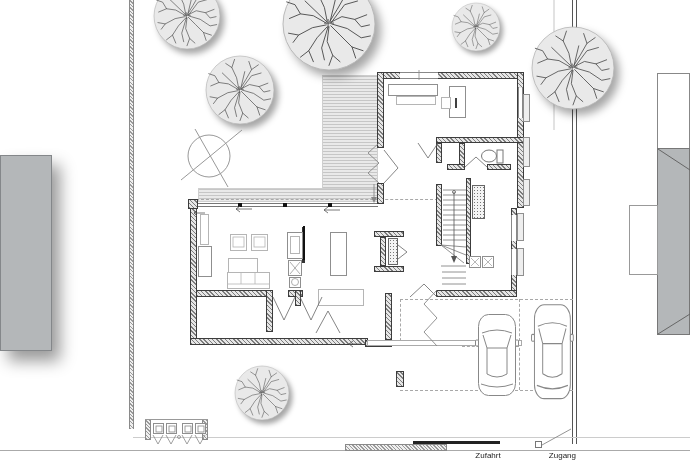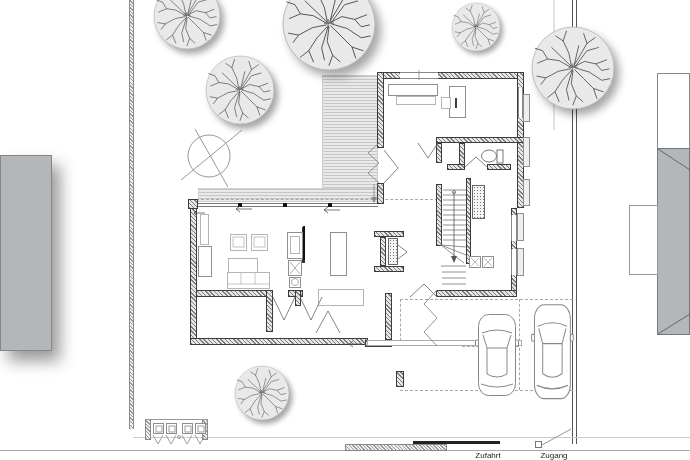--- a/index.html
+++ b/index.html
@@ -131,21 +131,21 @@
 
   <div class="hatchstrip" style="left:145px;top:419px;width:6px;height:21px;"></div>
   <div class="hatchstrip" style="left:202px;top:419px;width:6px;height:21px;"></div>
   <div class="a" style="left:145px;top:419px;width:63px;height:1px;background:#999;"></div>
   <div class="furn" style="left:153px;top:423px;width:11px;height:11px;"></div>
   <div class="furn" style="left:166px;top:423px;width:11px;height:11px;"></div>
   <div class="furn" style="left:182px;top:423px;width:11px;height:11px;"></div>
   <div class="furn" style="left:195px;top:423px;width:11px;height:11px;"></div>
 
   <div class="lbl" style="left:465px;top:451px;width:46px;">Zufahrt</div>
-  <div class="lbl" style="left:532px;top:451px;width:44px;">Zugang</div>
+  <div class="lbl" style="left:532px;top:451px;width:44px;text-align:right;">Zugang</div>
 
   <svg class="overlay" width="690" height="460" viewBox="0 0 690 460">
     <defs>
       <g id="tree">
         <circle r="50" fill="#e9e9e9" stroke="#b5b5b5" stroke-width="1"></circle>
         <path fill="none" stroke="#4a4a4a" stroke-width="1" stroke-linecap="round" d="
           M-5,-1 H5 M-1,-5 V4
           M2,-2 L14,-8 L28,-5 L41,-10 M28,-5 L35,3 L44,1
           M1,-3 L9,-16 L17,-30 L13,-42 M17,-30 L27,-37
           M-2,-3 L-5,-18 L-12,-33 L-8,-45 M-12,-33 L-21,-39

